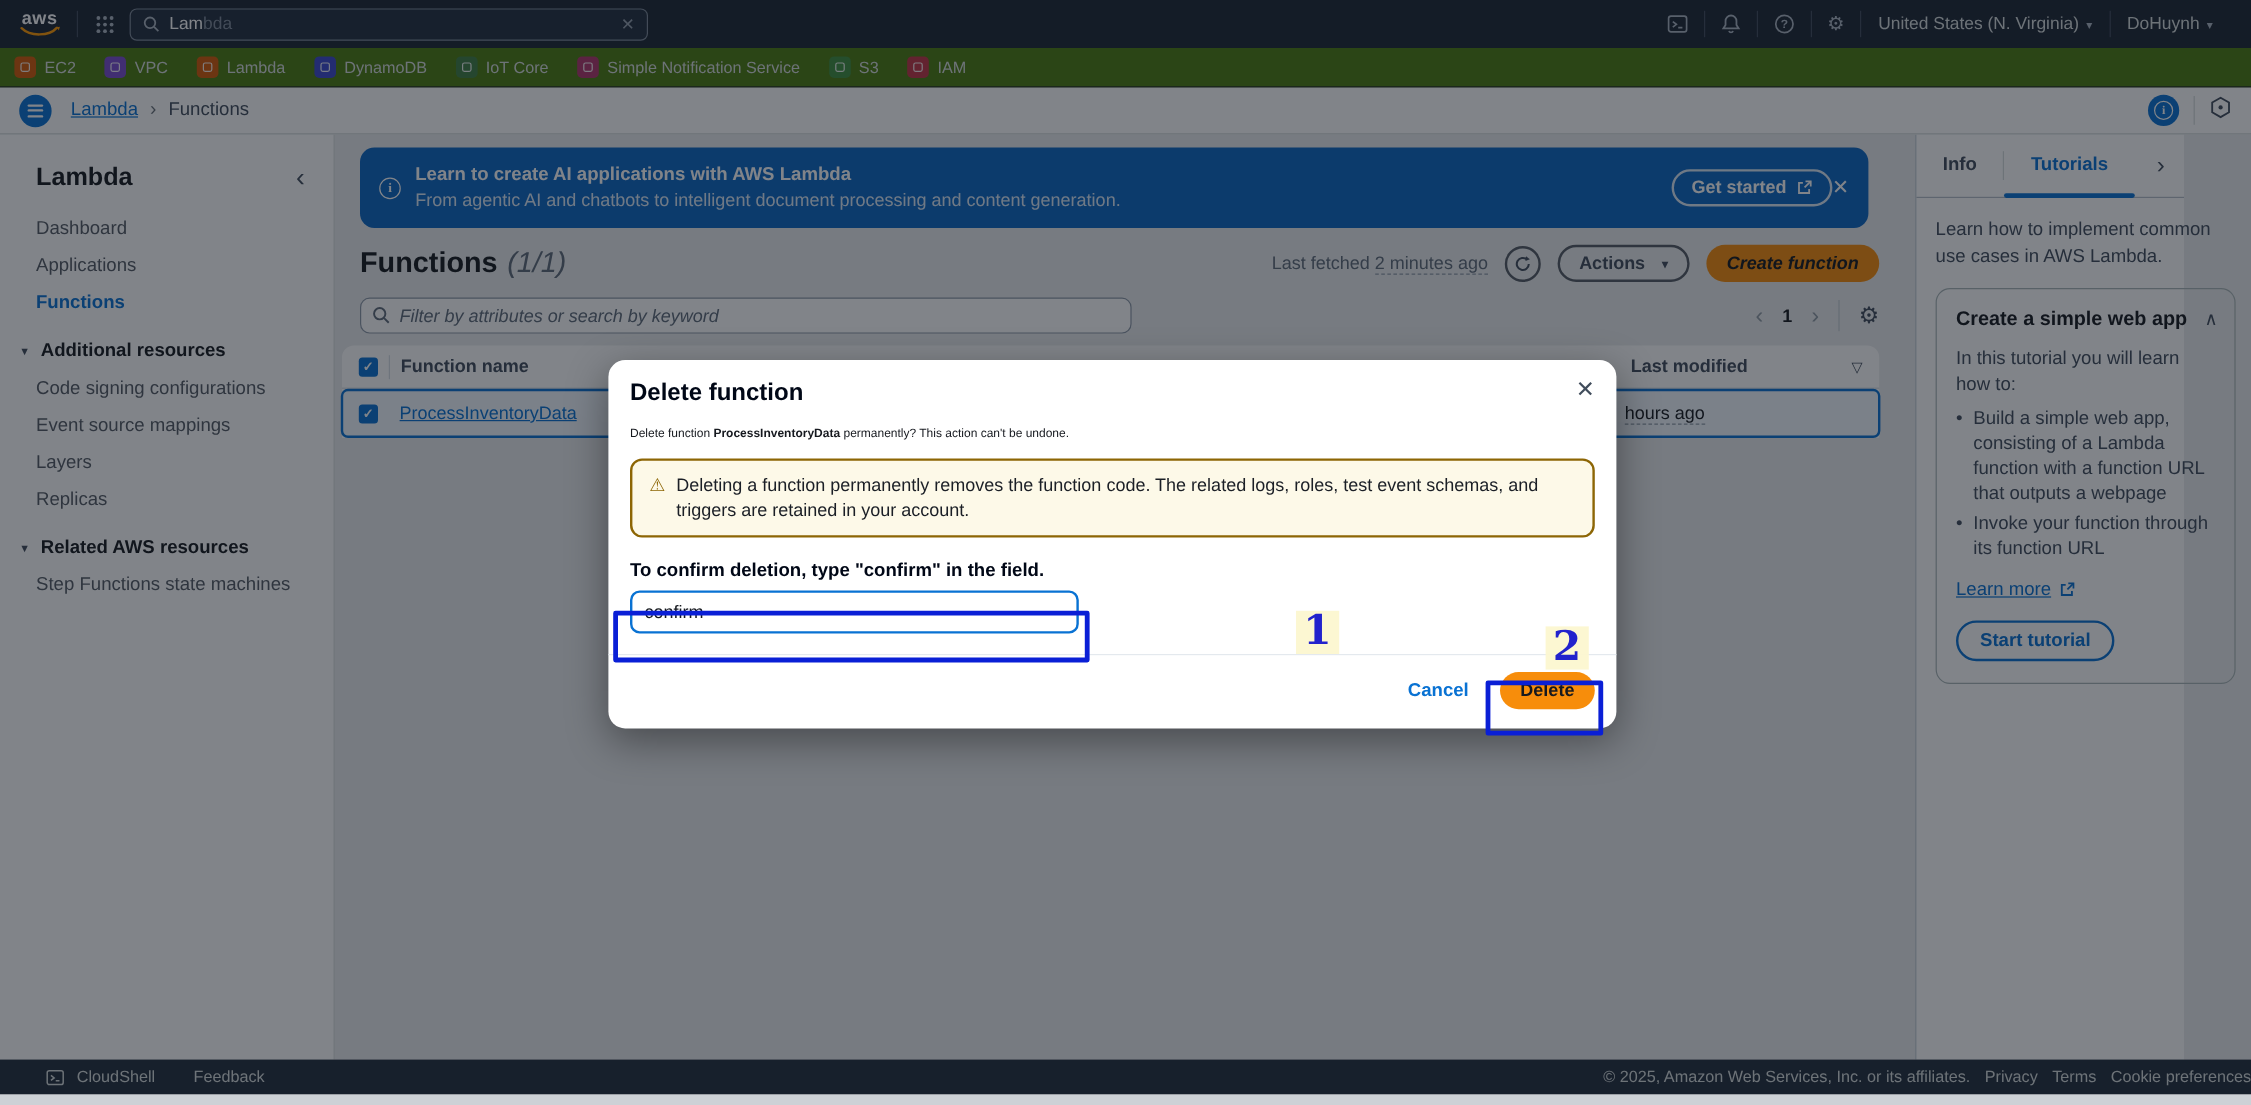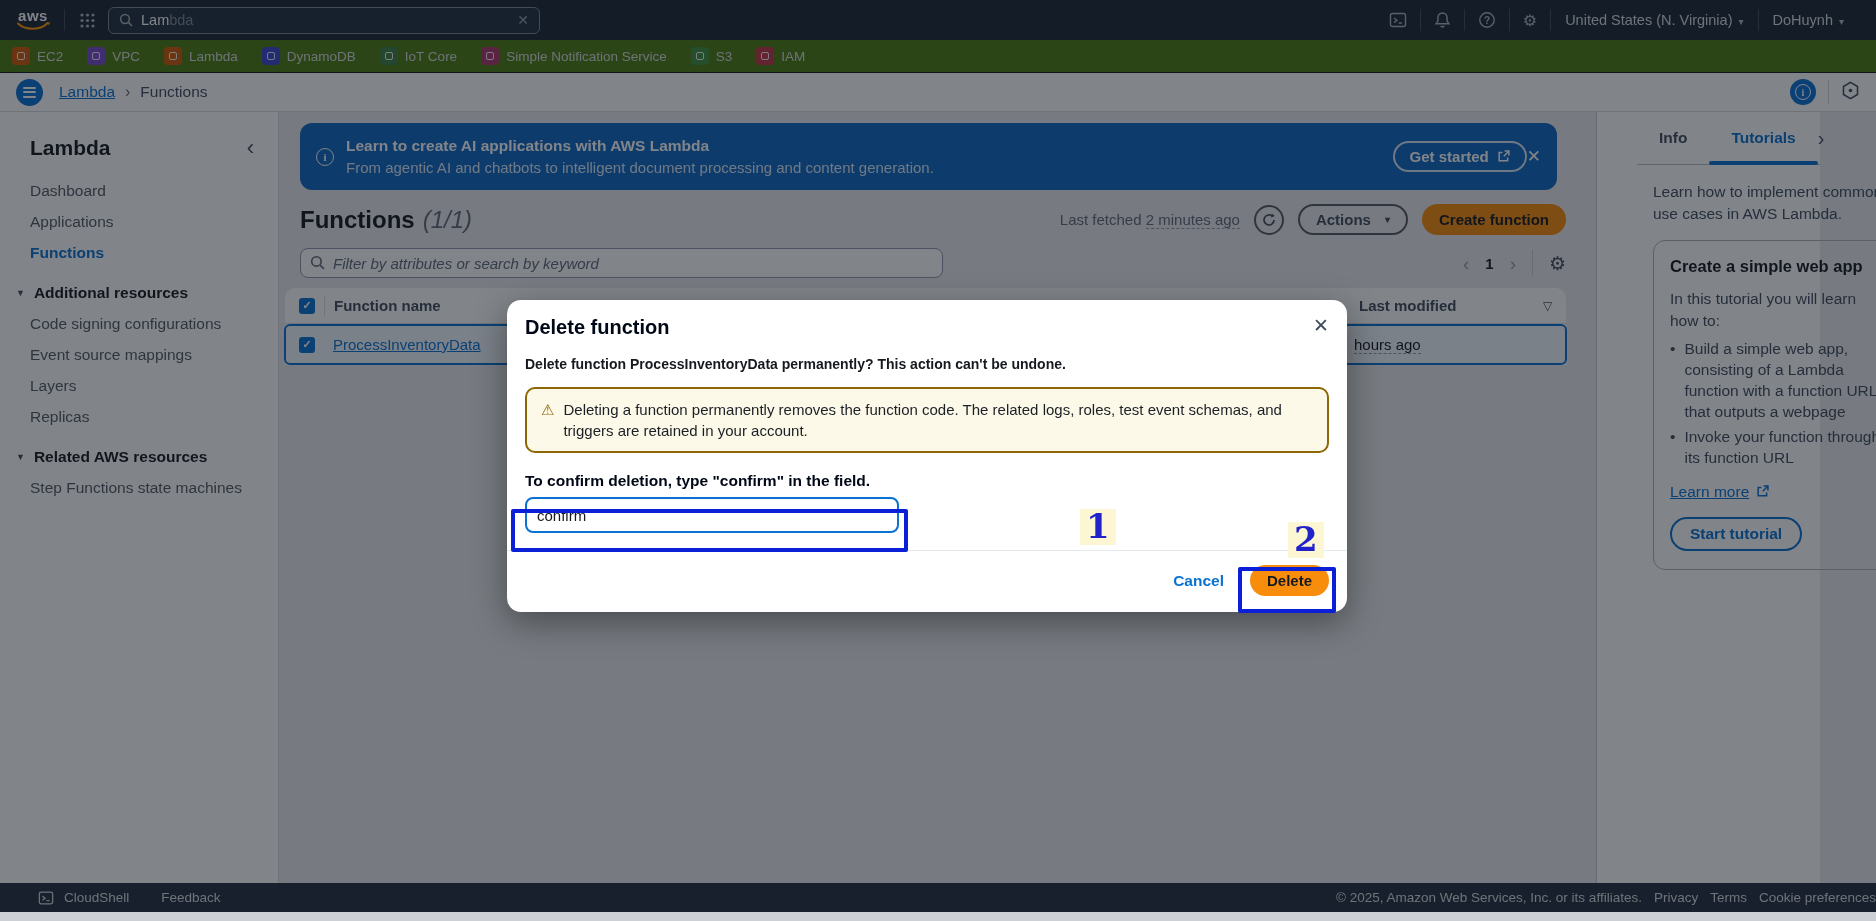--- a/index.html
+++ b/index.html
@@ -73,21 +73,21 @@
   .h1 { font-size:24px; font-weight:bold; color:#16191f; }
   .h1-count { font-size:24px; font-weight:normal; color:#5f6b7a; margin-left:8px;font-style:italic; }
   .head-actions { margin-left:auto; display:flex; align-items:center; gap:14px; }
   .fetched { font-size:15px; color:#5f6b7a; }
   .fetched .dashed { border-bottom:1px dashed #8d99a8; }
   .refresh-btn { width:30px; height:30px; border:2px solid #545b64; border-radius:50%;
     display:flex; align-items:center; justify-content:center; cursor:pointer; background:transparent; }
   .btn-sec { display:flex; align-items:center; gap:8px; border:2px solid #545b64; color:#414d5c;
     border-radius:18px; padding:5px 16px; font-size:15px; font-weight:bold; background:transparent; cursor:pointer; }
   .btn-primary { background:#f78d0b; color:#16191f; border:none; border-radius:18px; padding:7px 17px;
-    font-size:15px; font-weight:bold; cursor:pointer; }
+    font-size:15px; font-weight:bold; cursor:pointer;font-style:italic; }
   .filter-row { position:absolute; left:21px; top:136px; width:1266px; display:flex; align-items:center; }
   .filter-wrap { position:relative; width:643px; }
   .filter-wrap svg { position:absolute; left:10px; top:7px; }
   .filter-input { width:100%; height:30px; border:1px solid #8d99a8; border-radius:8px; background:#fff;
     padding:0 10px 0 32px; font-size:15px; font-family:"Liberation Sans",sans-serif; color:#16191f; }
   .filter-input::placeholder { font-style:italic; color:#5f6b7a; }
   .pager { margin-left:auto; display:flex; align-items:center; gap:16px; }
   .pg-arrow { color:#909ba5; font-size:19px; cursor:pointer; line-height:1; }
   .pg-num { color:#16191f; font-size:15px; font-weight:bold; }
   .pg-sep { width:1px; height:26px; background:#c6ccd3; }
@@ -98,21 +98,21 @@
     display:flex; align-items:center; justify-content:center; margin-left:14px; flex:none; cursor:pointer; }
   .t-vsep { width:1px; height:20px; background:#d8dee4; margin-left:9px; }
   .t-col { font-size:15px; font-weight:bold; color:#414d5c; margin-left:9px; }
   .t-col-right { position:absolute; left:1065px; } .t-sort { position:absolute; left:1258px; font-size:12px; color:#414d5c; cursor:pointer; }
   .t-row { height:41px; display:flex; align-items:center; background:#f3f9ff; border:2px solid #0972d3;
     border-radius:6px; position:relative; margin:0 -1px; }
   .t-row .cb { margin-left:13px; }
   .t-link { color:#0972d3; font-size:15px; text-decoration:underline; margin-left:18px; }
   .t-age { position:absolute; left:1068px; font-size:15px; color:#16191f; border-bottom:1px dashed #8d99a8; }
   
-  .helppanel { position:absolute; top:112px; bottom:38px; left:1596px; width:224px; background:#fff; border-left:1px solid #c3cbd4;padding-left:40px; }
+  .helppanel { position:absolute; top:112px; bottom:38px; left:1596px; width:224px; background:#fff; border-left:1px solid #c3cbd4; }
   .tabs { height:53px; border-bottom:1px solid #b6bec9; display:flex; align-items:stretch; position:relative; }
   .tab { display:flex; align-items:center; justify-content:center; font-size:15.5px; font-weight:bold; padding:0 22px; color:#414d5c; cursor:pointer; position:relative; }
   .tab.active { color:#0972d3; }
   .tab.active::after { content:""; position:absolute; left:0; right:0; bottom:-1px; height:4px; background:#0972d3; border-radius:2px; }
   .tab-vsep { width:1px; background:#d5dbdb; margin:14px 0; }
   .tab-chevron { margin-left:auto; align-self:center; padding-right:16px; color:#414d5c; font-size:20px; cursor:pointer; }
   .hp-body { padding:16px 16px 0 16px; }
   .hp-intro { font-size:15.5px; color:#414d5c; line-height:1.45; width:240px; }
   .hp-card { margin-top:14px; border:1px solid #aab7b8; border-radius:12px; padding:16px 14px 18px 16px; width:250px; }
   .hp-card-head { display:flex; align-items:center; justify-content:space-between; }
@@ -134,21 +134,21 @@
   .foot-right { margin-left:auto; display:flex; align-items:center; gap:12px; }
   .foot-link { cursor:pointer; }
   .bottomstrip { position:absolute; top:912px; left:0; right:0; height:9px; background:#cdd1d6; z-index:60; }
   
   .overlay { position:absolute; inset:0; background:rgba(14,19,28,0.52); z-index:50; }
   .modal { position:absolute; left:507px; top:300px; width:840px; z-index:70; background:#fff; border-radius:14px;
     box-shadow:0 10px 34px rgba(0,0,0,.4); padding:16px 18px 0 18px; }
   .modal-title-row { display:flex; align-items:flex-start; }
   .modal-title { font-size:20px; font-weight:bold; color:#000716; }
   .modal-close { margin-left:auto; font-size:19px; color:#414d5c; cursor:pointer; line-height:1; }
-  .modal-body-text { margin-top:17px; font-size:14px; color:#16191f;font-weight:bold; }
+  .modal-body-text { margin-top:17px; font-size:10px; color:#16191f; }
   .warnbox { margin-top:15px; border:2px solid #8d6605; background:#fdf9e8; border-radius:10px;
     padding:10px 14px; display:flex; gap:9px; }
   .warn-ic { color:#8d6605; font-size:15px; line-height:21px; flex:none; }
   .warn-text { font-size:15px; line-height:21px; color:#1b1f26; }
   .confirm-label { margin-top:19px; font-size:15.5px; font-weight:bold; color:#000716; }
   .confirm-input { margin-top:7px; width:374px; height:30px; border:2px solid #0972d3; border-radius:8px;
     padding:16px 10px; font-size:15px; font-family:"Liberation Sans",sans-serif; color:#16191f; display:block; outline:none; }
   .modal-divider { height:1px; background:#e4e9ee; margin:17px -18px 0 -18px; }
   .modal-foot { display:flex; align-items:center; justify-content:flex-end; gap:26px; padding:14px 0 16px 0; }
   .cancel-link { color:#0972d3; font-size:15.5px; font-weight:bold; cursor:pointer; }

